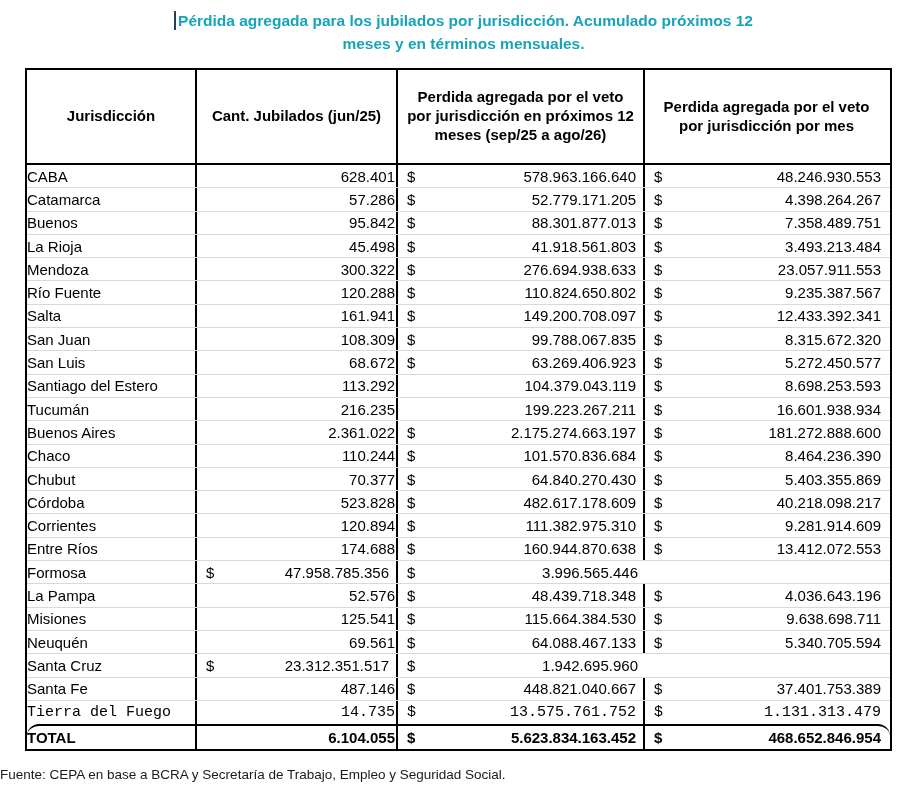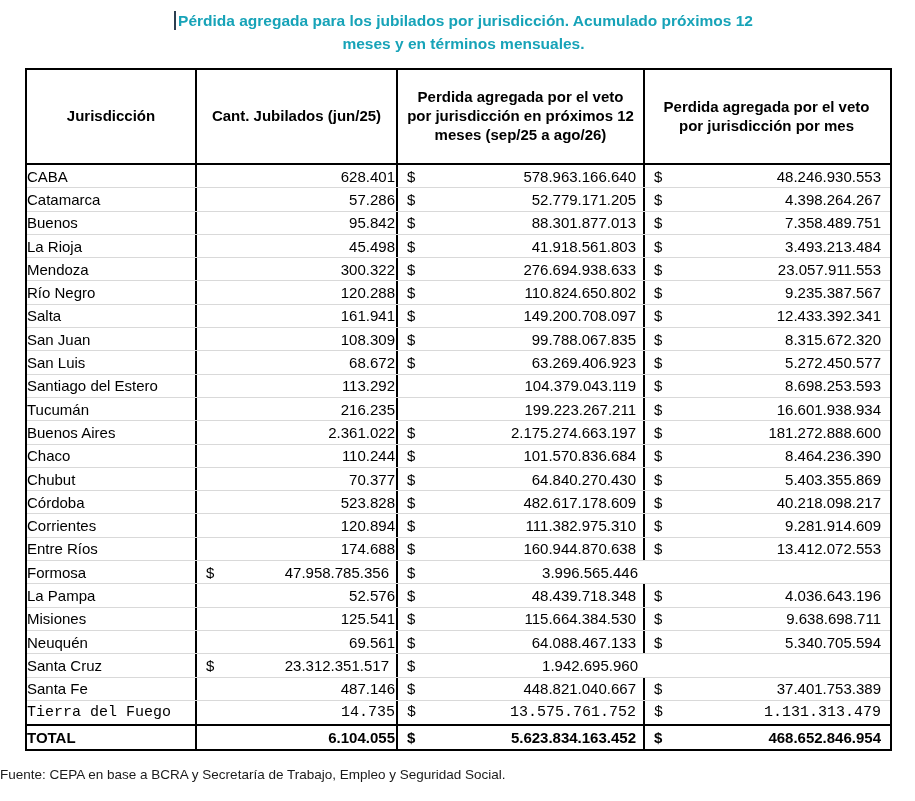--- a/index.html
+++ b/index.html
@@ -67,20 +67,21 @@
   }
   .td:last-child { border-right: none; }
   .td.name  { }
   .td.count { justify-content: flex-end; padding-right: 1px; }
   .td.money { justify-content: space-between; padding: 0 7px 0 9px; }
   .total-row {
     border-top: 2px solid #000;
     border-bottom: none;
     height: 24.6px;
     font-weight: 700;
+    border-radius: 12px;
   }
   .total-row .td { font-size: 15px; }
   
   .footer {
     margin-top: 16px;
     text-align: left;
     font-size: 13.5px;
     color: #1a1a1a;
   }
 </style>
@@ -162,21 +163,21 @@
           <span class="cur">$</span>
           <span class="amt">276.694.938.633</span>
         </div>
         <div class="td money">
           <span class="cur">$</span>
           <span class="amt">23.057.911.553</span>
         </div>
       </div>
 
       <div class="tr">
-        <div class="td name">Río Negro</div>
+        <div class="td name">Río Fuente</div>
         <div class="td count">120.288</div>
         <div class="td money">
           <span class="cur">$</span>
           <span class="amt">110.824.650.802</span>
         </div>
         <div class="td money">
           <span class="cur">$</span>
           <span class="amt">9.235.387.567</span>
         </div>
       </div>

